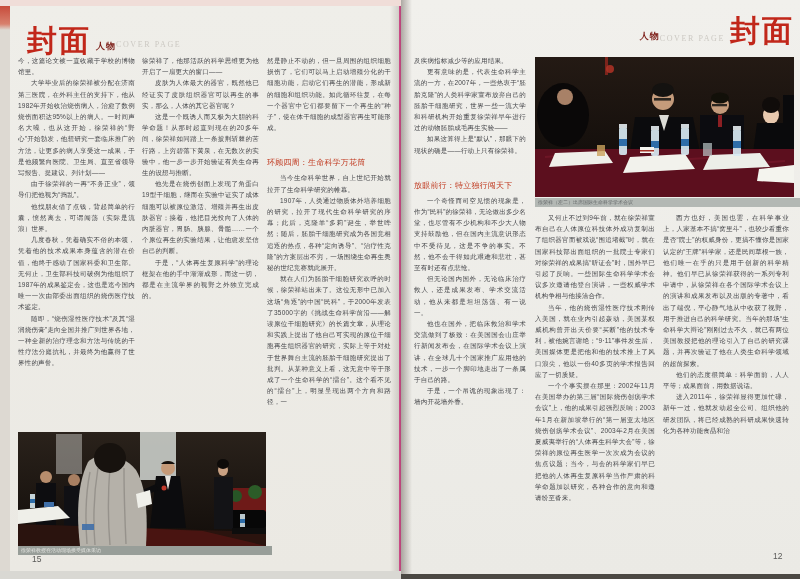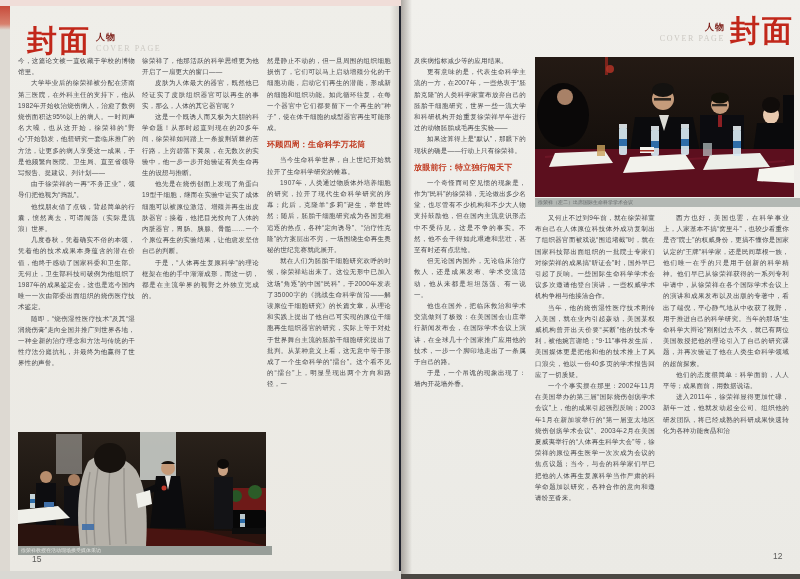--- a/index.html
+++ b/index.html
@@ -1,17 +1,17 @@
 <!DOCTYPE html>
 <html><head>
 <meta charset="utf-8">
 <style>
   html,body{margin:0;padding:0;width:800px;height:579px;overflow:hidden;
     font-family:"Liberation Sans","DejaVu Sans",sans-serif;background:#b9b6b0;}
-  .scan{position:relative;width:800px;height:579px;background:#0f172a;overflow:hidden;}
+  .scan{position:relative;width:800px;height:579px;background:#ec4899;overflow:hidden;}
 
   
   .edge-left{position:absolute;left:0;top:0;width:10px;height:573px;background:#ddd9d2;}
   .edge-left-red{position:absolute;left:0;top:0;width:10px;height:30px;
     background:linear-gradient(180deg,#c23a2a 0%,#d8806d 80%,#ddd9d2 100%);}
   .edge-top{position:absolute;left:0;top:0;width:401px;height:6px;background:#f0ddd8;}
   .edge-bottom-left{position:absolute;left:0;top:571px;width:401px;height:8px;background:#d9d8d3;}
   .edge-bottom-right{position:absolute;left:401px;top:574px;width:399px;height:5px;background:#4b4843;}
 
   .page{position:absolute;overflow:hidden;}
@@ -20,31 +20,31 @@
   .page-right{left:401px;top:0;width:399px;height:574px;
     background:linear-gradient(180deg,#f1f0ec 0%,#ebeae5 100%);}
   .gutter{position:absolute;left:390px;top:0;width:22px;height:574px;
     background:linear-gradient(90deg,rgba(0,0,0,0) 0%,rgba(95,85,75,.22) 42%,rgba(70,60,52,.38) 52%,rgba(0,0,0,0) 100%);}
 
   
   .hdr{position:absolute;display:flex;align-items:flex-end;gap:5px;}
   .hdr-left{left:17px;top:20px;}
   .hdr-right{right:6px;top:16px;}
   .hdr-title{font-size:30px;line-height:30px;font-weight:900;color:#c1271a;letter-spacing:2px;}
-  .hdr-sub{display:flex;flex-direction:column;margin-bottom:3px;}
+  .hdr-sub{display:flex;flex-direction:row;margin-bottom:3px;}
   .hdr-right .hdr-sub{align-items:flex-end;}
   .hdr-renwu{font-size:9px;font-weight:bold;color:#7e201a;letter-spacing:1px;}
   .hdr-eng{font-size:8px;color:#ccc9c3;letter-spacing:1.6px;white-space:nowrap;font-family:Liberation Serif, serif;}
 
   
   .col{position:absolute;overflow:hidden;color:#45464a;font-size:6.5px;line-height:11.2px;
     text-align:justify;letter-spacing:.2px;}
   .col p{margin:0;text-indent:2em;}
   .col p.noindent{text-indent:0;}
-  .sec-hd{margin:7px 0 4px 0;font-size:8px;line-height:10px;font-weight:bold;color:#c03a20;}
+  .sec-hd{margin:25px 0 4px 0;font-size:8px;line-height:10px;font-weight:normal;color:#c03a20;}
 
   .lc1{left:8px;top:49px;width:117px;height:372px;}
   .lc2{left:132px;top:49px;width:117px;height:372px;}
   .lc3{left:257px;top:49px;width:124px;height:511px;}
   .rc1{left:13px;top:55px;width:112px;height:505px;}
   .rc2{left:134px;top:212px;width:120px;height:350px;}
   .rc3{left:262px;top:212px;width:126px;height:350px;}
 
   
   .photo{position:absolute;display:block;}

